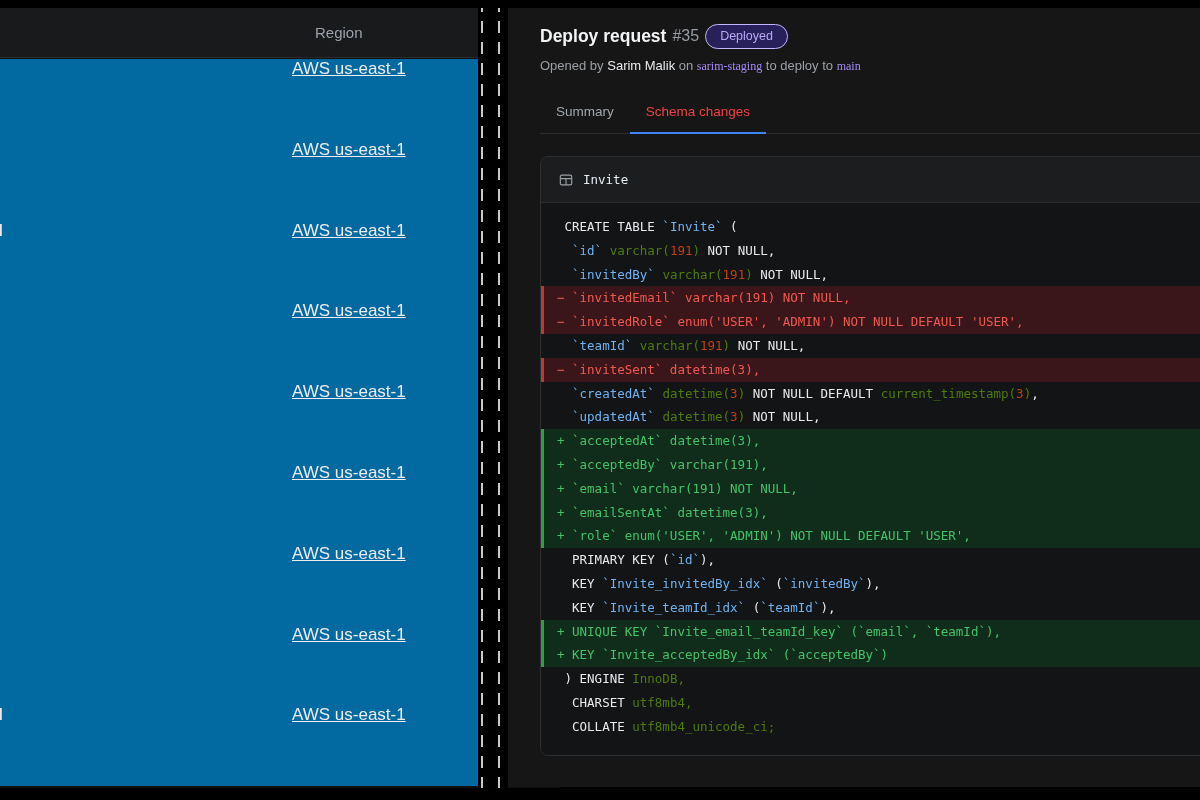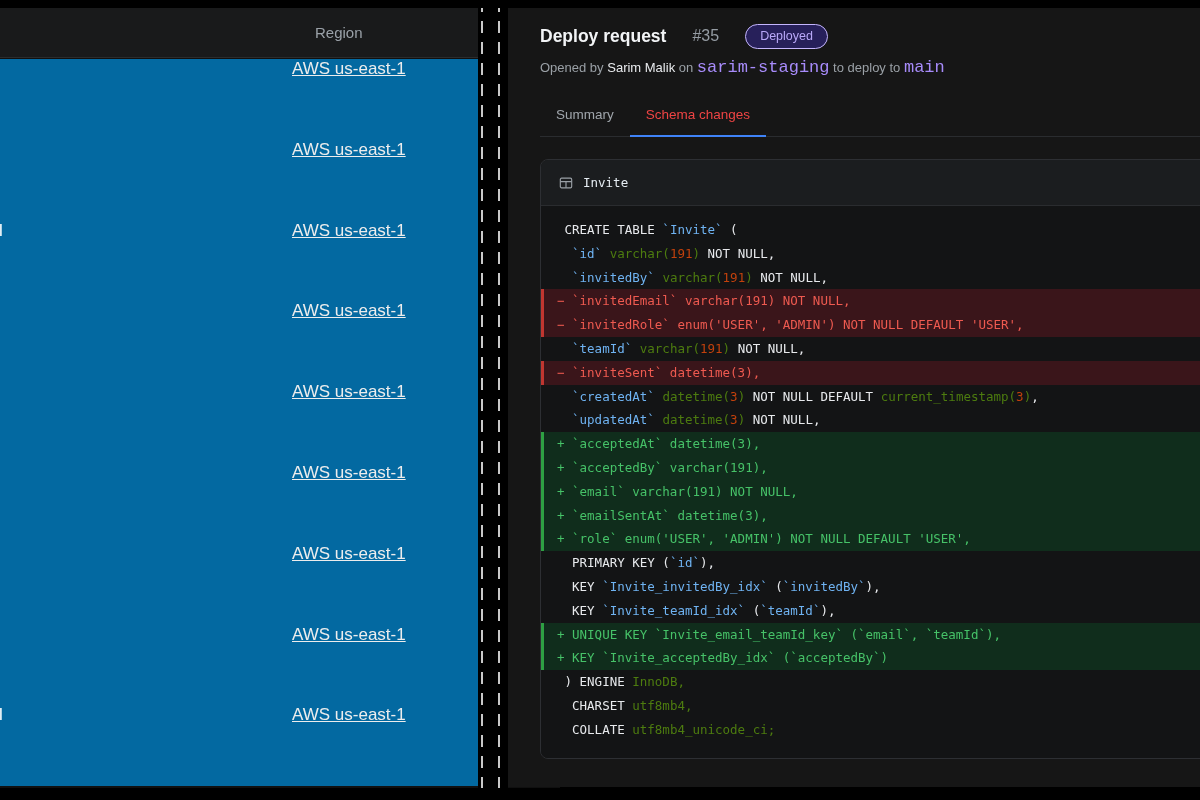--- a/index.html
+++ b/index.html
@@ -20,28 +20,28 @@
   
   .gutter { position:absolute; left:478px; top:0; width:30px; height:800px; background:#000; }
   .dash { position:absolute; top:0; bottom:0; width:2px;
           background:repeating-linear-gradient(180deg,#c9c9c9 0 12px, transparent 12px 21px); }
   .d1 { left:3px; } .d2 { left:20px; }
 
   
   .right-panel { position:absolute; left:508px; top:8px; width:692px; bottom:13px;
                  background:#161616; overflow:hidden; color:#e8eaed; }
   .content { margin-left:32px; }
-  .title-row { display:flex; align-items:center; gap:26px; margin-top:14px; height:28px; }
+  .title-row { display:flex; align-items:center; gap:6px; margin-top:14px; height:28px; }
   .title-row h1 { font-size:17.5px; font-weight:bold; color:#f2f4f6; }
   .dr-number { font-size:16px; color:#959ca3; }
   .badge { display:inline-block; padding:4px 14px 5px; border-radius:999px; background:#27205a;
            border:1px solid #c4b5fd; color:#b9a8f8; font-size:12.5px; }
   .meta { margin-top:8px; font-size:13px; color:#9aa0a6; }
   .meta .strong { color:#e8eaed; }
-  .code { font-family:Liberation Mono, monospace; font-size:17px; }
+  .code { font-family:Liberation Serif, serif; font-size:12px; }
   .purple { color:#a78bfa; cursor:pointer; }
 
   .tabs { display:flex; margin-top:30px; border-bottom:1px solid #2a2c2f; width:660px; }
   .tab { padding:0 16px 13px; font-size:13.5px; color:#a0a6ac; cursor:pointer; }
   .tab.active { color:#ef4444; border-bottom:2px solid #3f83f8; margin-bottom:-1px; }
 
   .card { margin-top:22px; width:680px; border:1px solid #2d2f33; border-radius:8px; overflow:hidden; }
   .card-header { display:flex; align-items:center; gap:10px; padding:15px 18px; background:#1b1d1f;
                  border-bottom:1px solid #2a2c2f; }
   .tbl-icon { display:inline-flex; }

